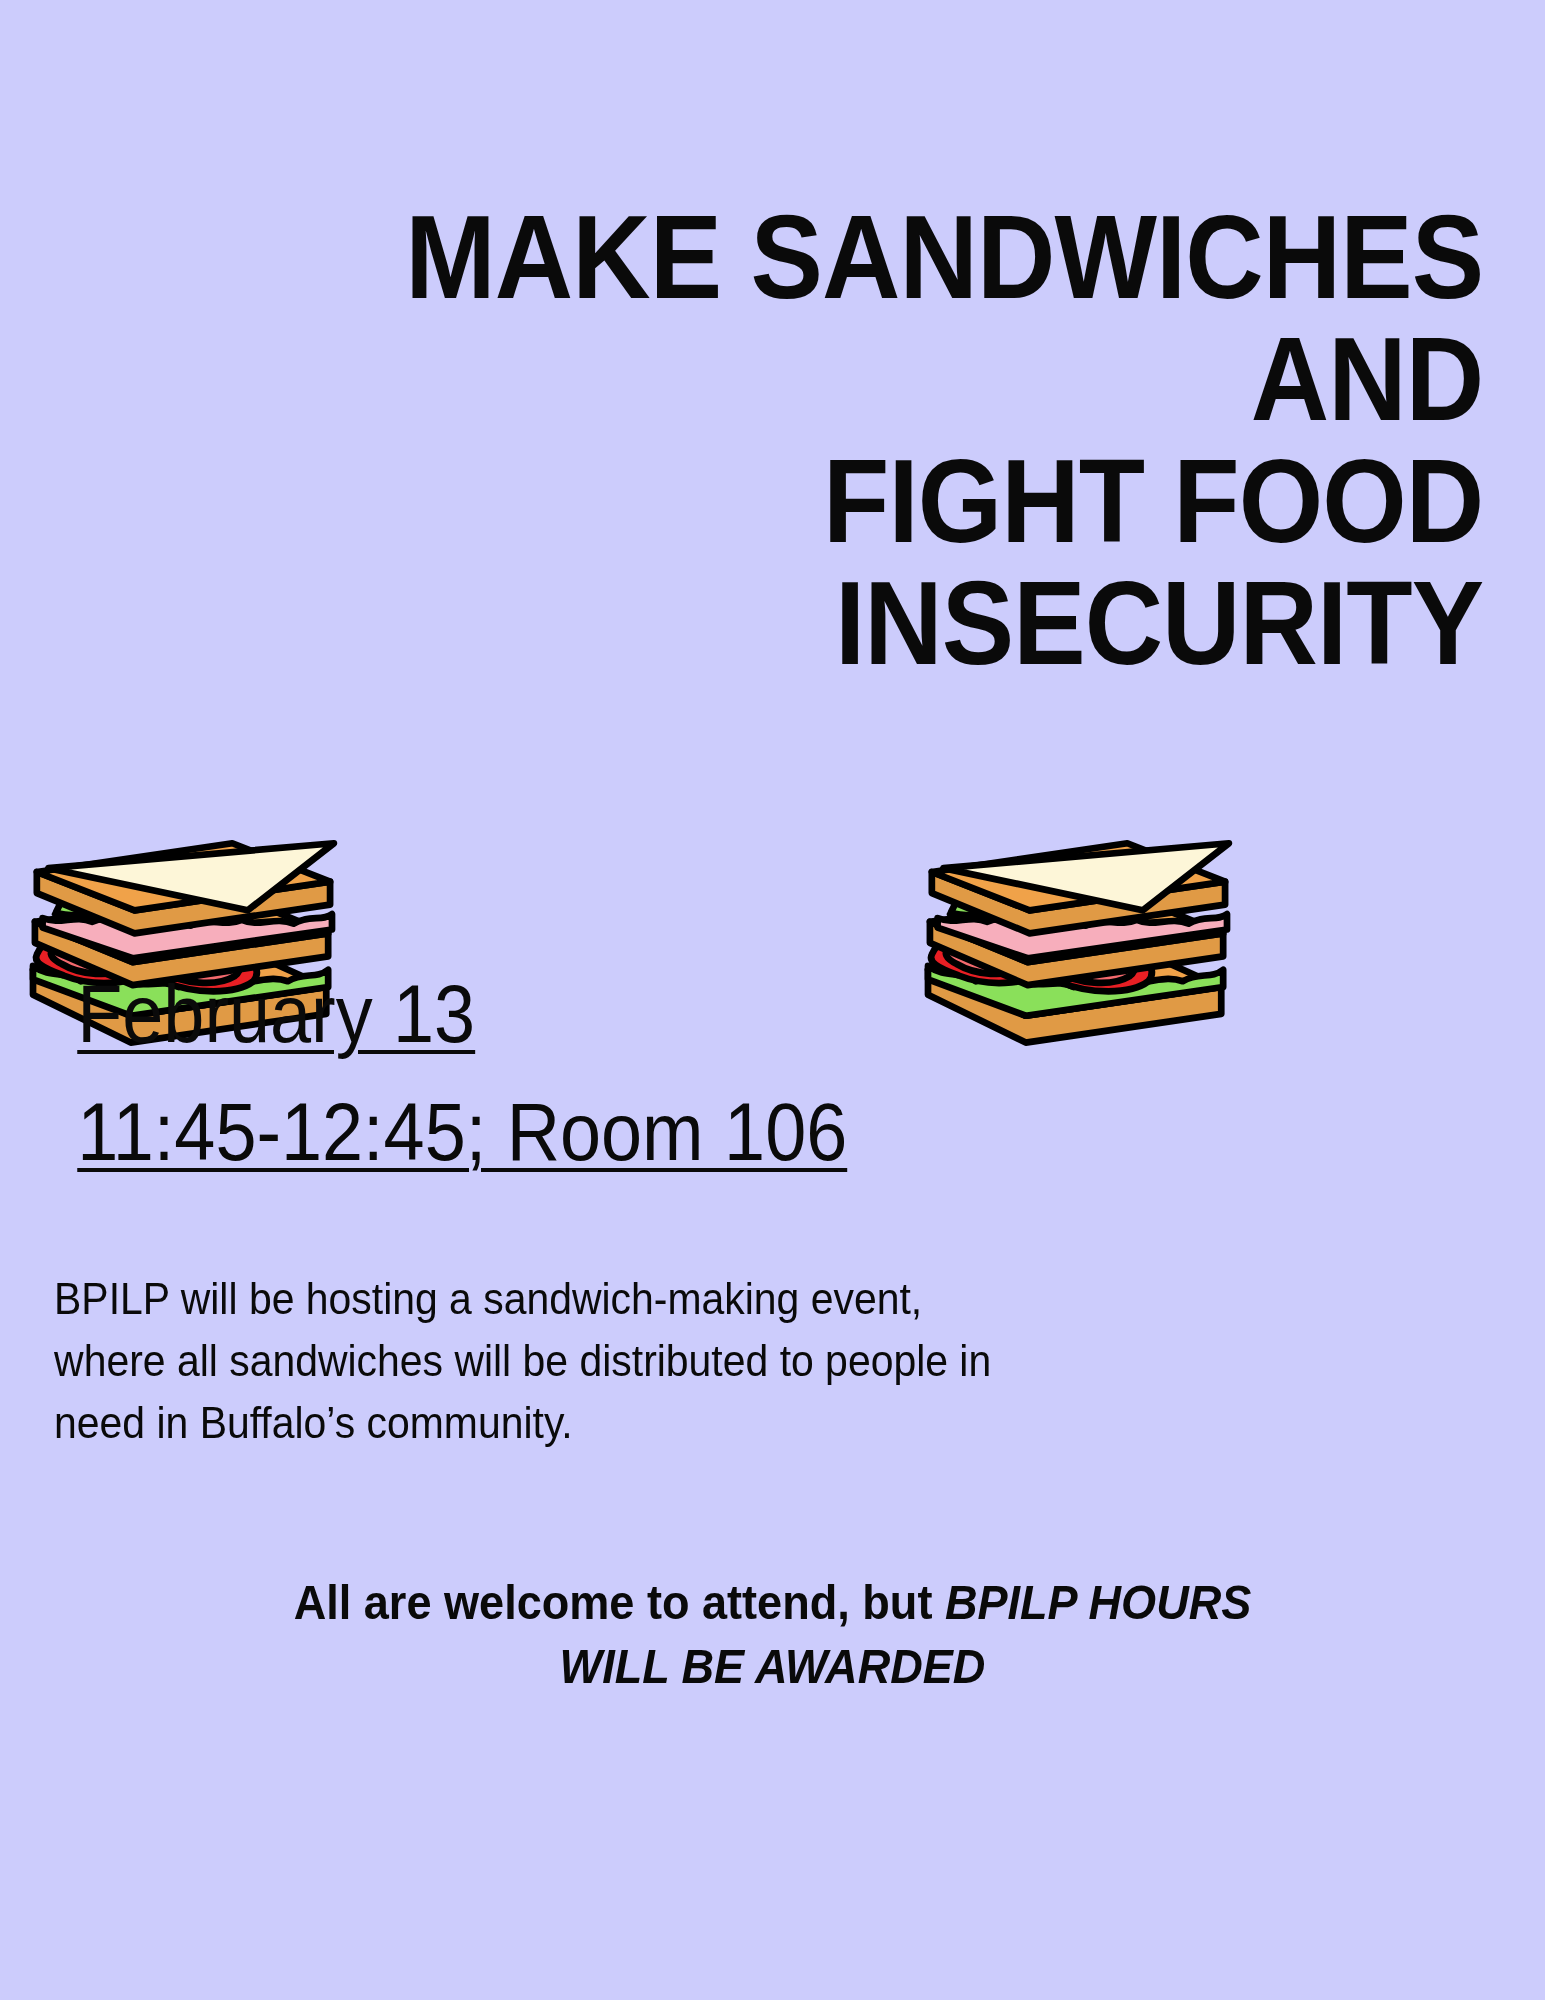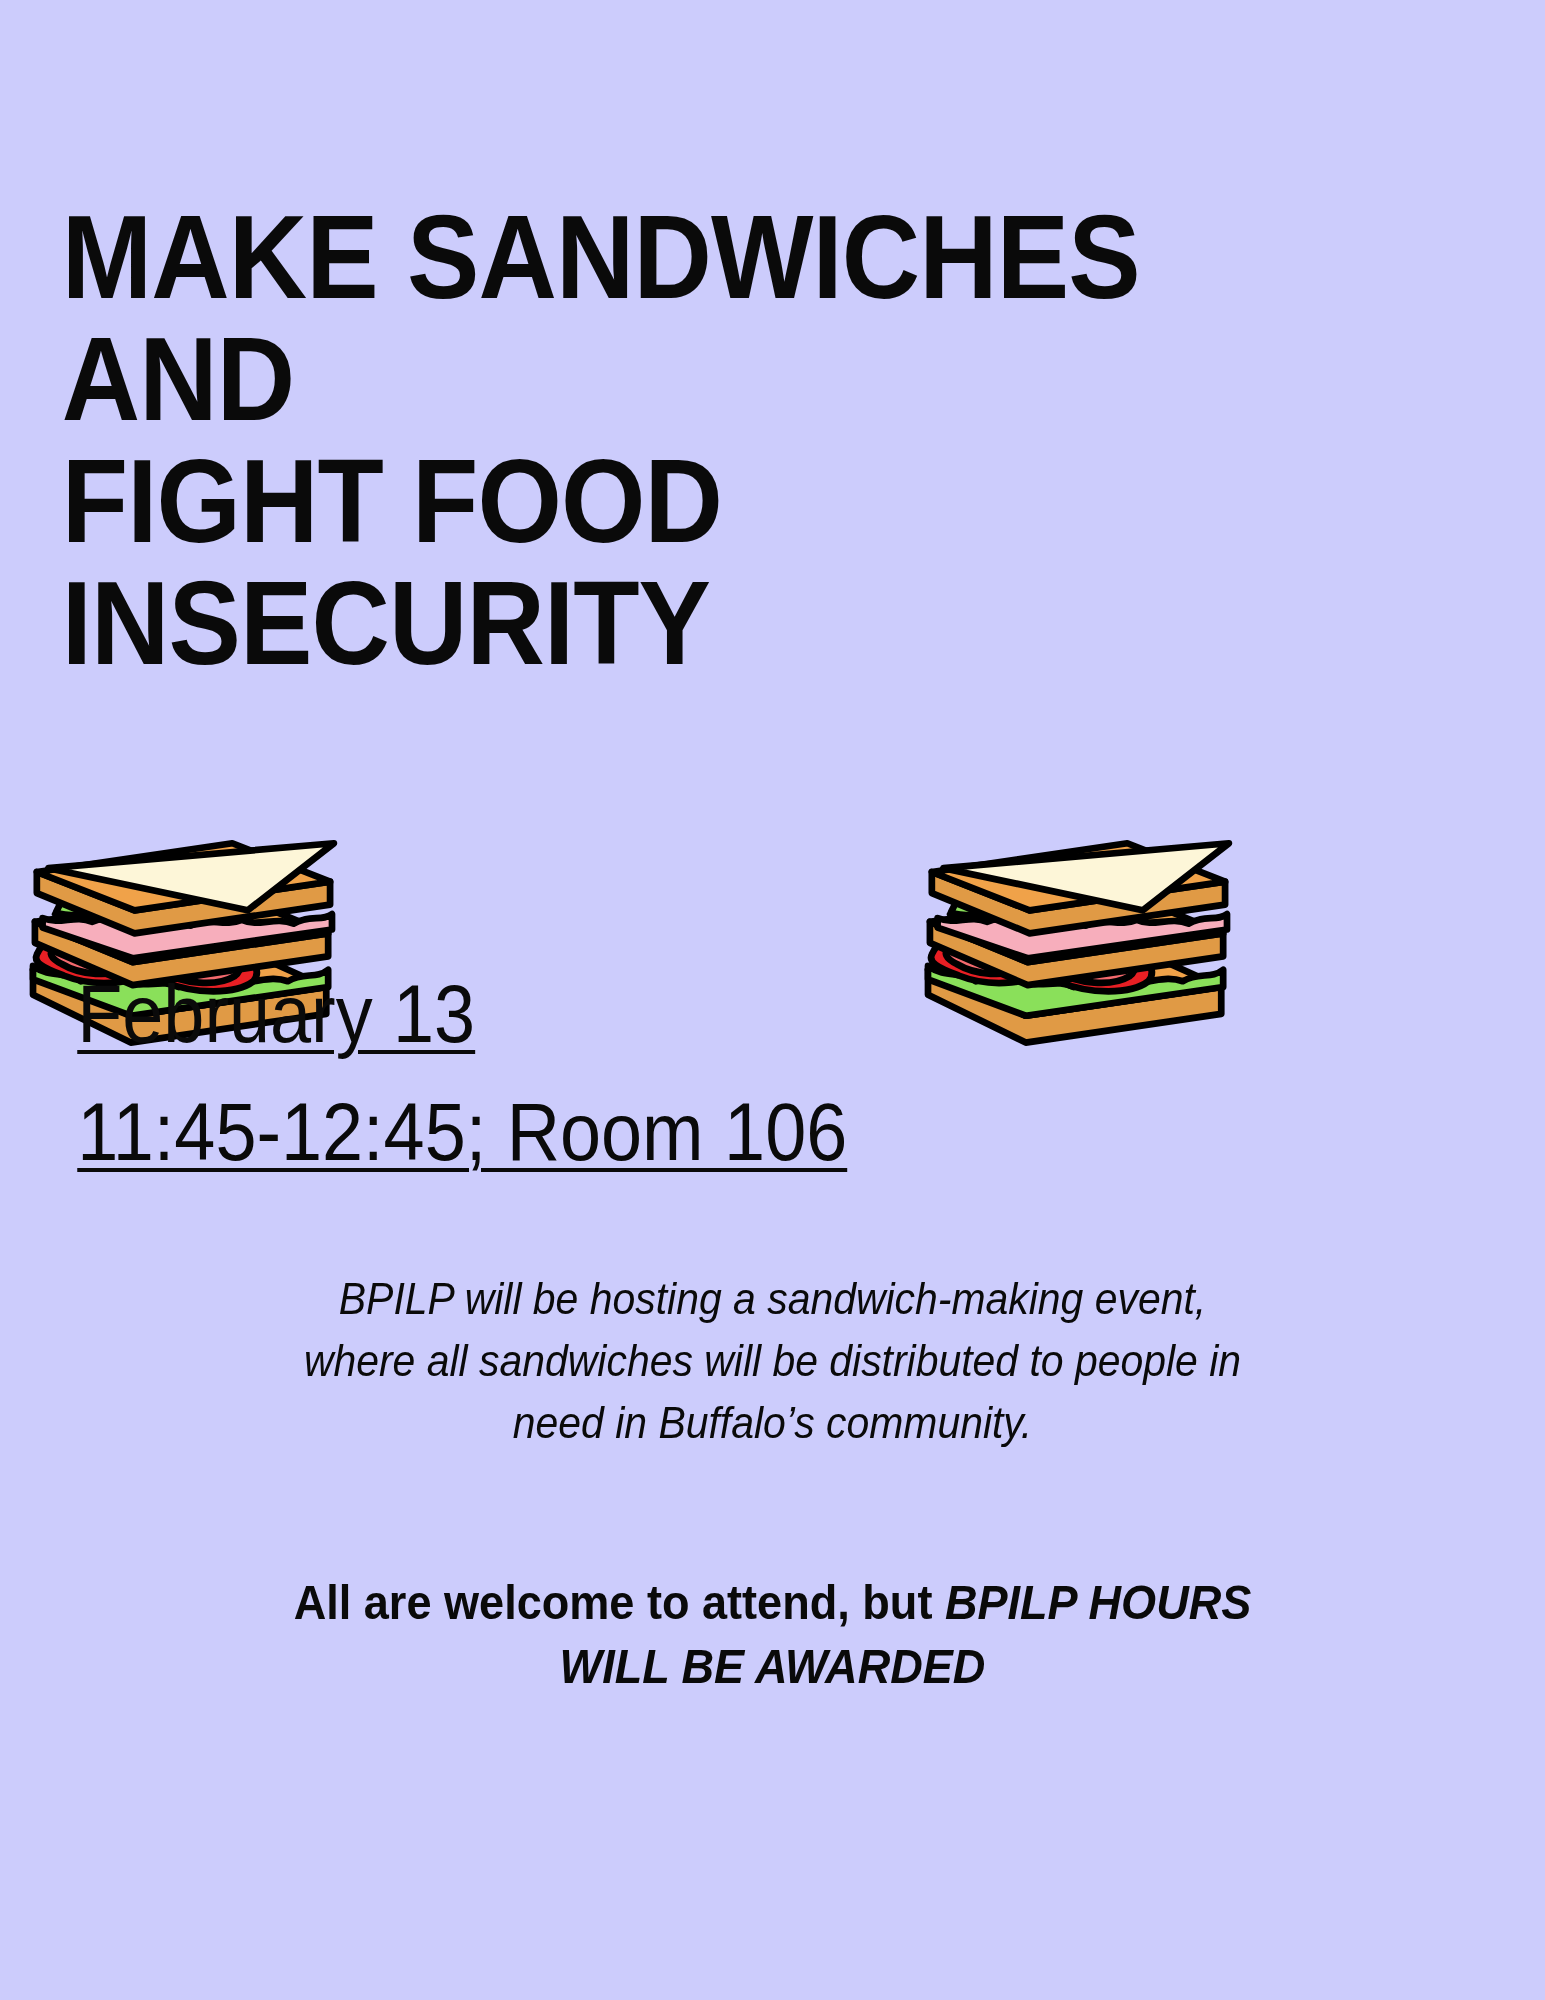--- a/index.html
+++ b/index.html
@@ -23,21 +23,21 @@
     background: #ccccfc;
     overflow: hidden;
   }
 
   
   .title-block {
     position: absolute;
     top: 196px;
     left: 0;
     width: 1545px;
-    text-align: left;
+    text-align: right;
     z-index: 3;
   }
   .title-line {
     font-family: "Liberation Sans Narrow", "Liberation Sans", sans-serif;
     font-weight: 700;
     font-size: 118px;
     line-height: 122px;
     letter-spacing: -1px;
     color: #0a0a0a;
     transform: scaleX(0.92);
@@ -69,23 +69,21 @@
     text-underline-offset: 8px;
     text-decoration-thickness: 4px;
   }
 
   
   .body-block {
     position: absolute;
     top: 1268px;
     left: 0;
     width: 1545px;
-    text-align: center;
-    z-index: 3;
-    font-style: italic;
+    z-index: 3;
   }
   .body-line {
     font-family: "Liberation Sans Narrow", "Liberation Sans", sans-serif;
     font-weight: 400;
     font-size: 44px;
     line-height: 62px;
     color: #0a0a0a;
     white-space: nowrap;
     transform: scaleX(0.93);
     transform-origin: center center;

